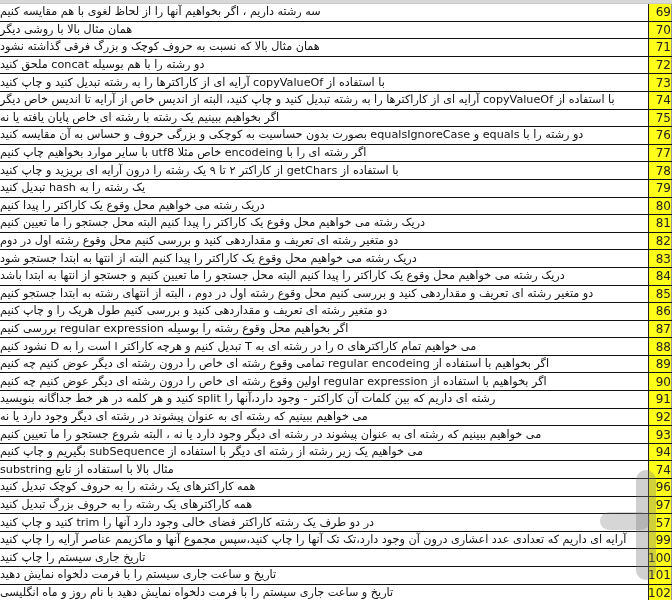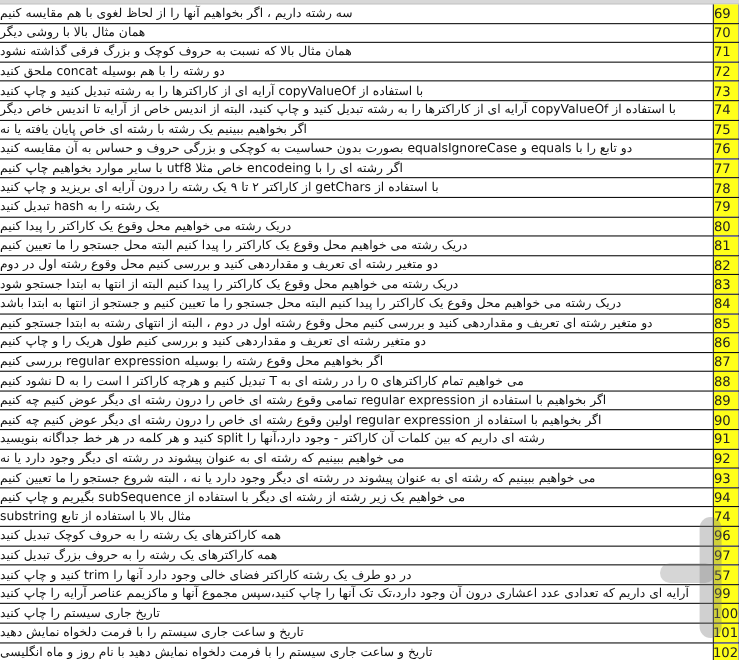--- a/index.html
+++ b/index.html
@@ -1,20 +1,20 @@
 <!DOCTYPE html>
 <html><head>
   <meta charset="utf-8">
   <style>
     html, body { margin: 0; padding: 0; background: #ffffff; }
     body { width: 672px; height: 600px; overflow: hidden; position: relative; font-family: "DejaVu Sans", sans-serif; }
     .top-strip { height: 3px; background: #d8d8d8; border-bottom: 1px solid #c8c8c8; }
     table.list { width: 672px; border-collapse: collapse; table-layout: fixed; direction: rtl; }
     table.list td { height: 16.6px; padding: 0; border-bottom: 1px solid #111; overflow: hidden; white-space: nowrap; }
-    td.num { width: 22px; background: #ffff1a; color: #222; font-size: 12px; text-align: left; border-left: 1px solid #222; border-right: 1px solid #999; line-height: 16px; }
+    td.num { width: 22px; background: #ffff1a; color: #222; font-size: 12px; text-align: right; border-left: 1px solid #222; border-right: 1px solid #999; line-height: 16px; }
     td.text { font-size: 11.2px; color: #111; text-align: left; padding-right: 6px; line-height: 16px; }
     .watermark { position: absolute; left: 636px; top: 470px; width: 20px; height: 110px; background: rgba(120,120,120,0.35); border-radius: 10px; pointer-events: none; }
     .watermark2 { position: absolute; left: 600px; top: 512px; width: 50px; height: 18px; background: rgba(120,120,120,0.30); border-radius: 9px; pointer-events: none; }
   </style>
 </head>
 <body>
 
 <div class="top-strip"></div>
 <table class="list">
   <tbody id="rows">
@@ -41,21 +41,21 @@
       <tr>
         <td class="num">74</td>
         <td class="text">با استفاده از copyValueOf آرایه ای از کاراکترها را به رشته تبدیل کنید و چاپ کنید، البته از اندیس خاص از آرایه تا اندیس خاص دیگر</td>
       </tr>
       <tr>
         <td class="num">75</td>
         <td class="text">اگر بخواهیم ببینیم یک رشته با رشته ای خاص پایان یافته یا نه</td>
       </tr>
       <tr>
         <td class="num">76</td>
-        <td class="text">دو تابع را با equals و equalsIgnoreCase بصورت بدون حساسیت به کوچکی و بزرگی حروف و حساس به آن مقایسه کنید</td>
+        <td class="text">دو رشته را با equals و equalsIgnoreCase بصورت بدون حساسیت به کوچکی و بزرگی حروف و حساس به آن مقایسه کنید</td>
       </tr>
       <tr>
         <td class="num">77</td>
         <td class="text">اگر رشته ای را با encodeing خاص مثلا utf8 با سایر موارد بخواهیم چاپ کنیم</td>
       </tr>
       <tr>
         <td class="num">78</td>
         <td class="text">با استفاده از getChars از کاراکتر ۲ تا ۹ یک رشته را درون آرایه ای بریزید و چاپ کنید</td>
       </tr>
       <tr>
@@ -93,21 +93,21 @@
       <tr>
         <td class="num">87</td>
         <td class="text">اگر بخواهیم محل وقوع رشته را بوسیله regular expression بررسی کنیم</td>
       </tr>
       <tr>
         <td class="num">88</td>
         <td class="text">می خواهیم تمام کاراکترهای o را در رشته ای به T تبدیل کنیم و هرچه کاراکتر l است را به D نشود کنیم</td>
       </tr>
       <tr>
         <td class="num">89</td>
-        <td class="text">اگر بخواهیم با استفاده از regular expression تمامی وقوع رشته ای خاص را درون رشته ای دیگر عوض کنیم چه کنیم</td>
+        <td class="text">اگر بخواهیم با استفاده از regular encodeing تمامی وقوع رشته ای خاص را درون رشته ای دیگر عوض کنیم چه کنیم</td>
       </tr>
       <tr>
         <td class="num">90</td>
         <td class="text">اگر بخواهیم با استفاده از regular expression اولین وقوع رشته ای خاص را درون رشته ای دیگر عوض کنیم چه کنیم</td>
       </tr>
       <tr>
         <td class="num">91</td>
         <td class="text">رشته ای داریم که بین کلمات آن کاراکتر - وجود دارد،آنها را split کنید و هر کلمه در هر خط جداگانه بنویسید</td>
       </tr>
       <tr>

